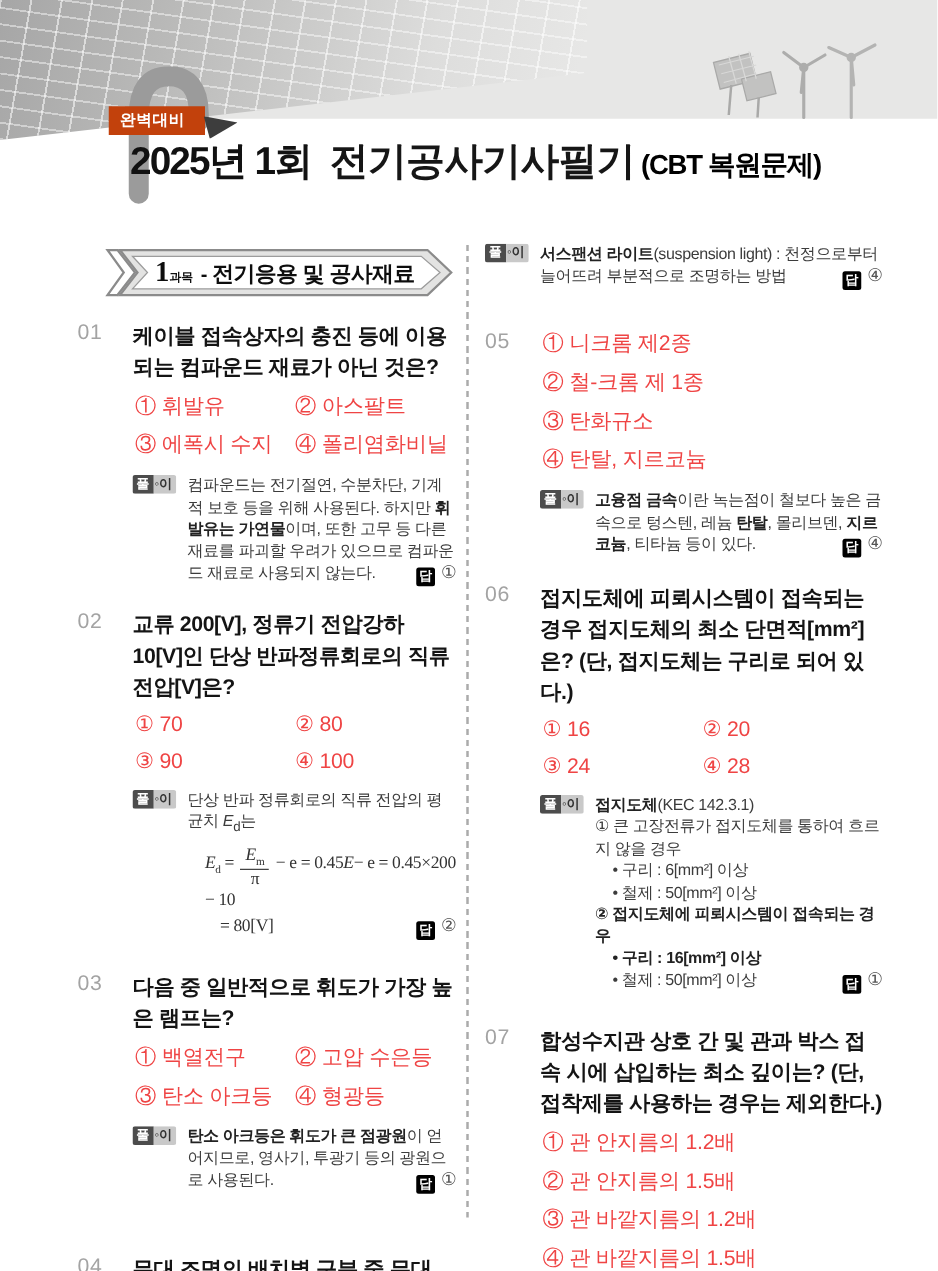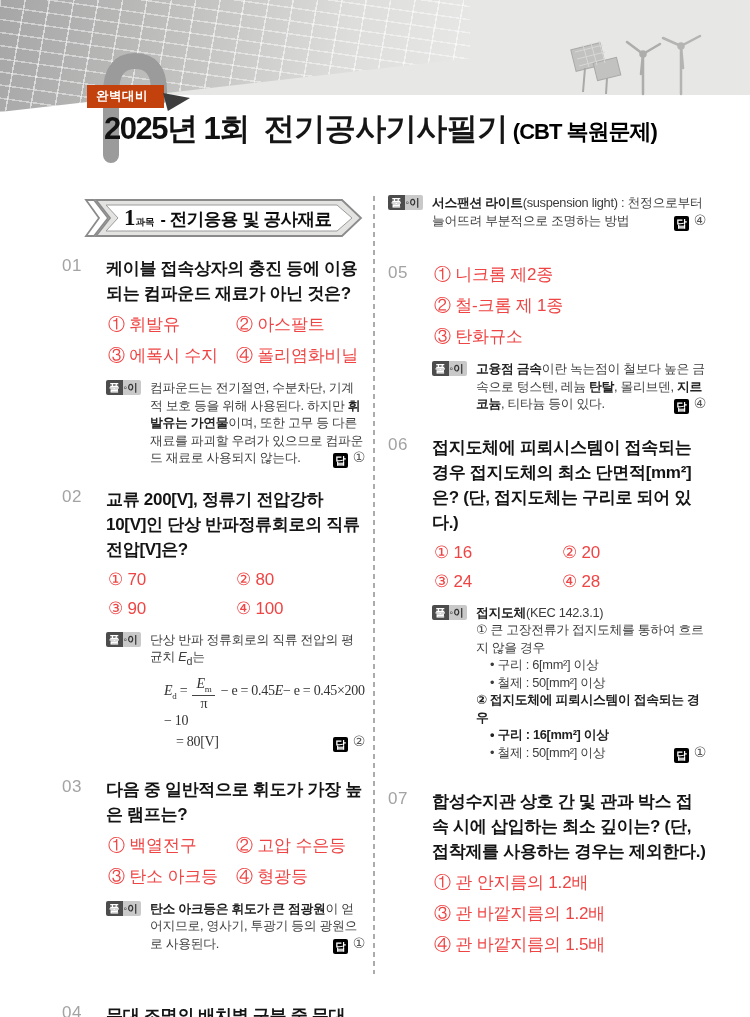--- a/index.html
+++ b/index.html
@@ -226,20 +226,21 @@
       <span class="ans"><span class="ansq">답</span><span class="ansn">④</span></span>
     </div>
   </div>
 
   <div class="q" style="margin-bottom:22px;">
     <span class="qno">05</span>
     <div class="opts one">
       <span class="opt">① 니크롬 제2종</span>
       <span class="opt">② 철-크롬 제 1종</span>
       <span class="opt">③ 탄화규소</span>
+      <span class="opt">④ 탄탈, 지르코늄</span>
     </div>
     <div class="sol">
       <span class="solbadge">
           <span class="sb1">풀</span>
           <span class="sb2">◦이</span>
         </span>
       <div class="soltext">
         <span class="b">고융점 금속</span><span>이란 녹는점이 철보다 높은 금속으로 텅스텐, 레늄 </span><span class="b">탄탈</span><span>, 몰리브덴, </span><span class="b">지르코늄</span><span>, 티타늄 등이 있다.</span>
         <span class="ans"><span class="ansq">답</span><span class="ansn">④</span></span>
       </div>
@@ -273,18 +274,19 @@
         </div>
       </div>
     </div>
   </div>
 
   <div class="q">
     <span class="qno">07</span>
     <div class="qtext">합성수지관 상호 간 및 관과 박스 접속 시에 삽입하는 최소 깊이는? (단, 접착제를 사용하는 경우는 제외한다.)</div>
     <div class="opts one">
       <span class="opt">① 관 안지름의 1.2배</span>
+      <span class="opt">② 관 안지름의 1.5배</span>
       <span class="opt">③ 관 바깥지름의 1.2배</span>
       <span class="opt">④ 관 바깥지름의 1.5배</span>
     </div>
 
   </div>
 </div>
 
 </body></html>

